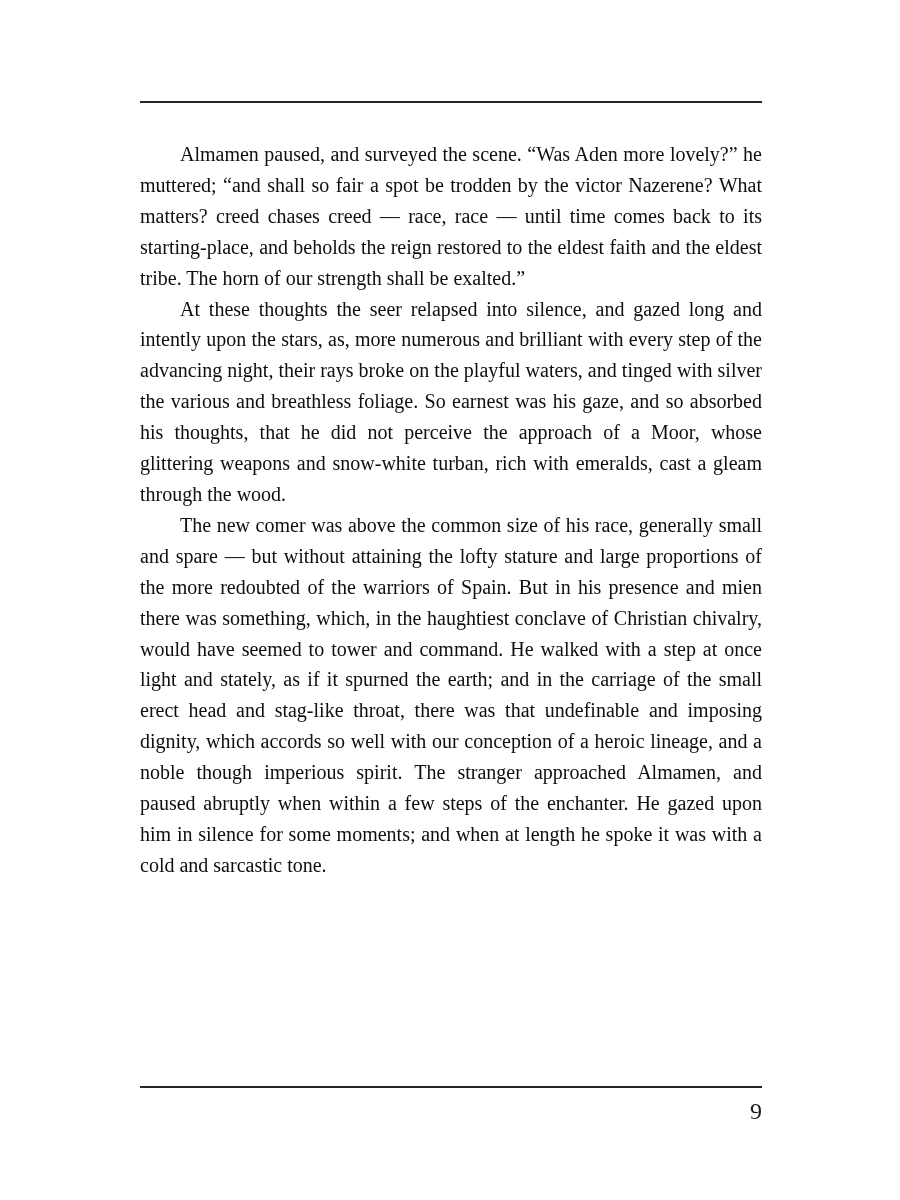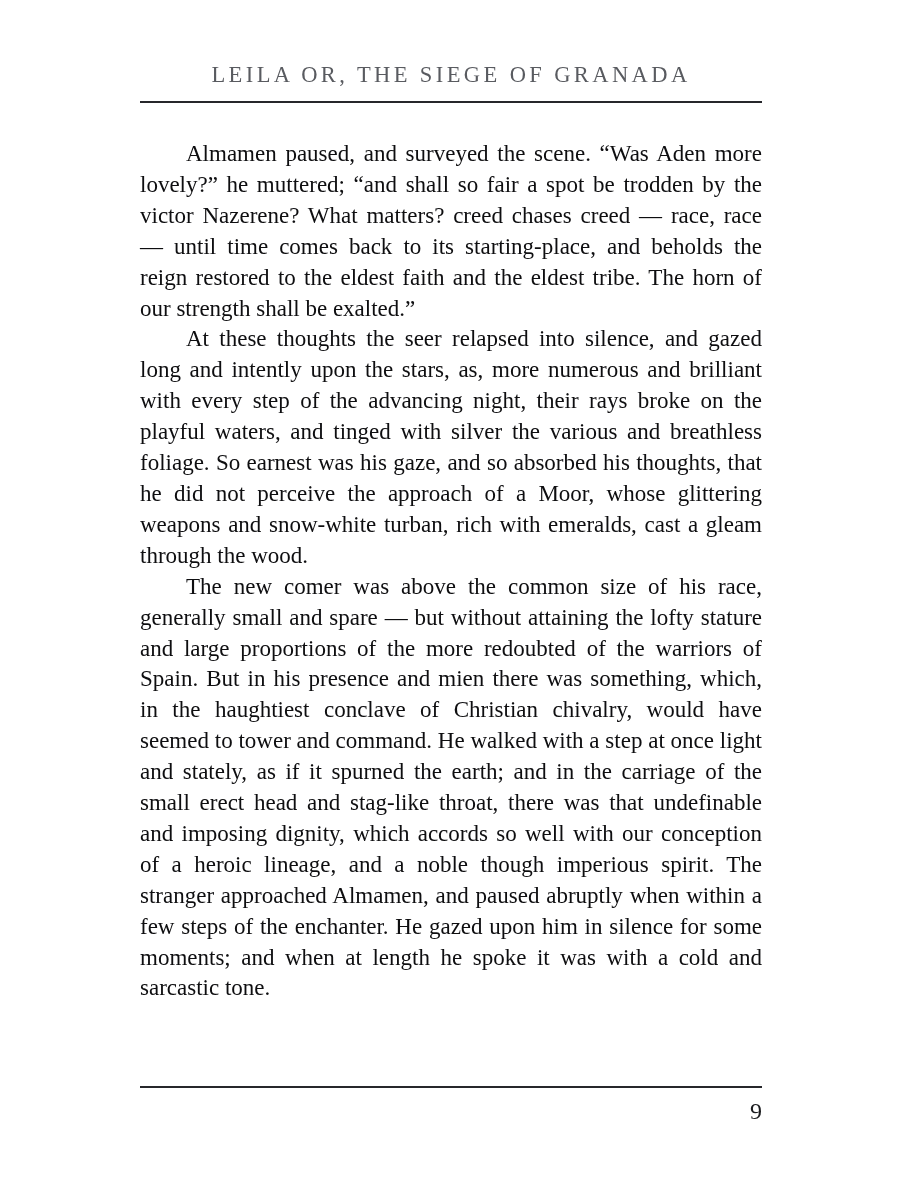--- a/index.html
+++ b/index.html
@@ -47,21 +47,21 @@
   }
   .rule-top { top: 101px; }
   .rule-bottom { top: 1086px; }
 
   
   .textblock {
     position: absolute;
     left: 140px;
     top: 139px;
     width: 622px;
-    font-size: 23px;
+    font-size: 20px;
     line-height: 30.9px;
     text-align: justify;
     text-justify: inter-word;
     color: #0e0e10;
     -webkit-font-smoothing: antialiased;
   }
 
   .textblock p {
     margin: 0;
     text-indent: 2.0em;
@@ -78,21 +78,20 @@
     font-size: 24px;
     color: #1b1c1f;
     font-family: "Liberation Serif", "DejaVu Serif", serif;
   }
 </style>
 </head>
 <body>
 
 <div class="page">
 
-  <div class="running-head">Leila or, the Siege of Granada</div>
 
   <div class="rule rule-top"></div>
 
   <div class="textblock">
     <p>Almamen paused, and surveyed the scene. “Was Aden more lovely?” he muttered; “and shall so fair a spot be trodden by the victor Nazerene? What matters? creed chases creed — race, race — until time comes back to its starting-place, and beholds the reign restored to the eldest faith and the eldest tribe. The horn of our strength shall be exalted.”</p>
     <p>At these thoughts the seer relapsed into silence, and gazed long and intently upon the stars, as, more numerous and brilliant with every step of the advancing night, their rays broke on the playful waters, and tinged with silver the various and breathless foliage. So earnest was his gaze, and so absorbed his thoughts, that he did not perceive the approach of a Moor, whose glittering weapons and snow-white turban, rich with emeralds, cast a gleam through the wood.</p>
     <p>The new comer was above the common size of his race, generally small and spare — but without attaining the lofty stature and large proportions of the more redoubted of the warriors of Spain. But in his presence and mien there was something, which, in the haughtiest conclave of Christian chivalry, would have seemed to tower and command. He walked with a step at once light and stately, as if it spurned the earth; and in the carriage of the small erect head and stag-like throat, there was that undefinable and imposing dignity, which accords so well with our conception of a heroic lineage, and a noble though imperious spirit. The stranger approached Almamen, and paused abruptly when within a few steps of the enchanter. He  gazed upon him in silence for some moments; and when at length he spoke it was with a cold and sarcastic tone.</p>
   </div>
 
   <div class="rule rule-bottom"></div>

